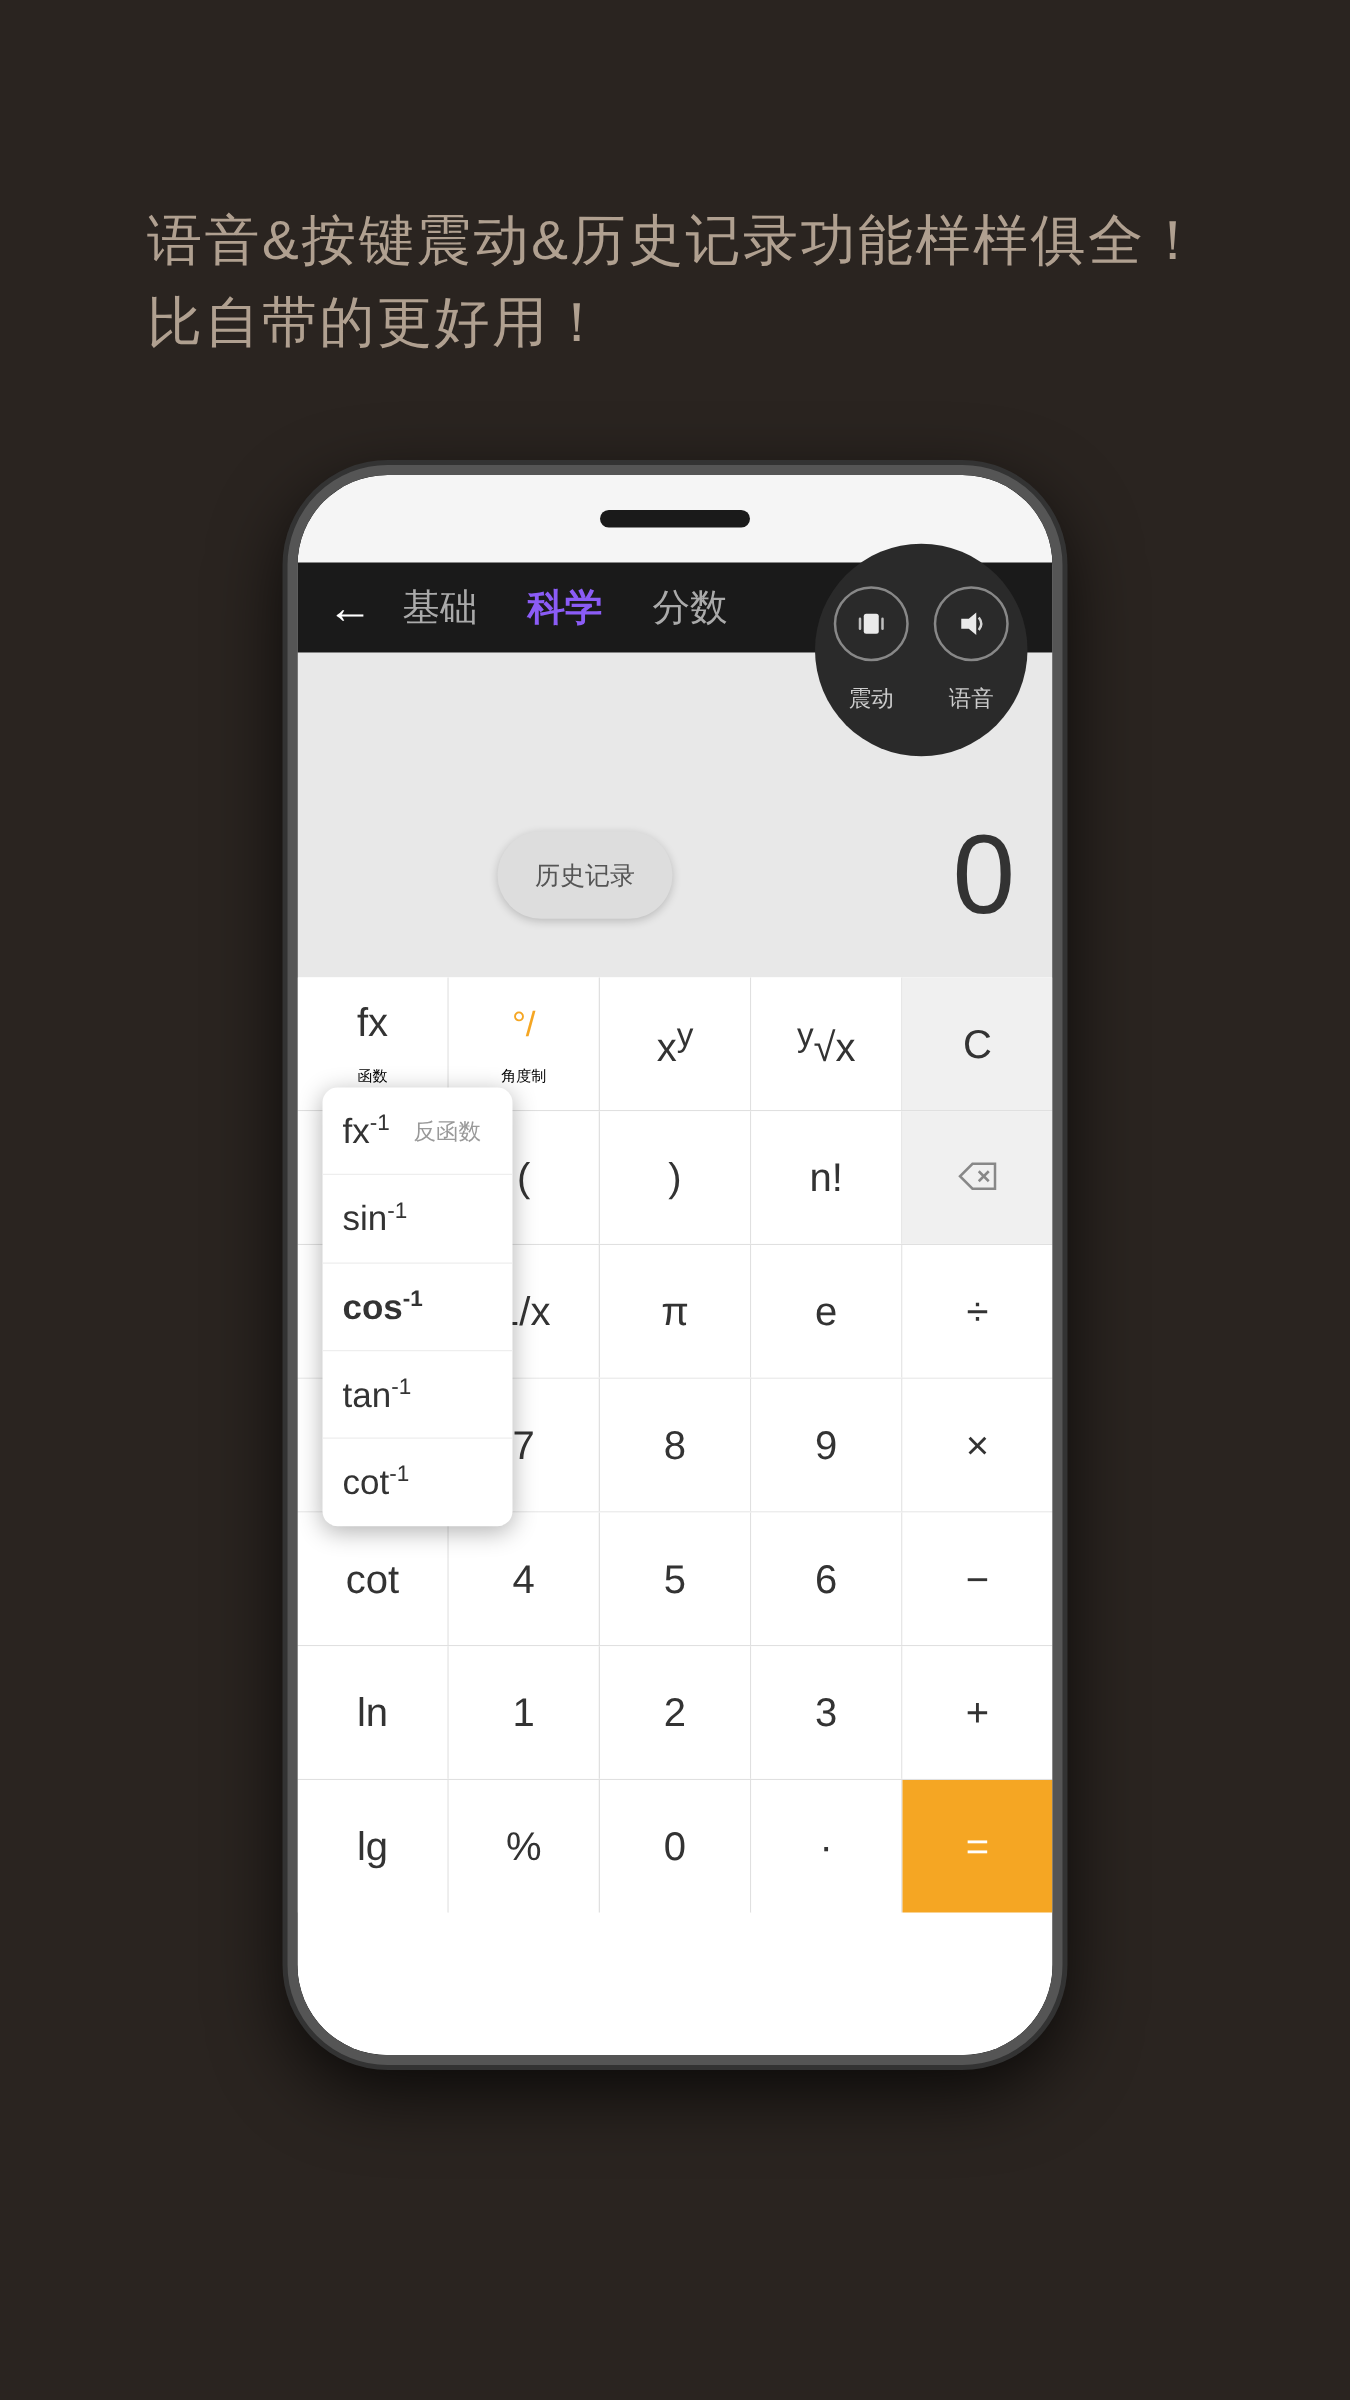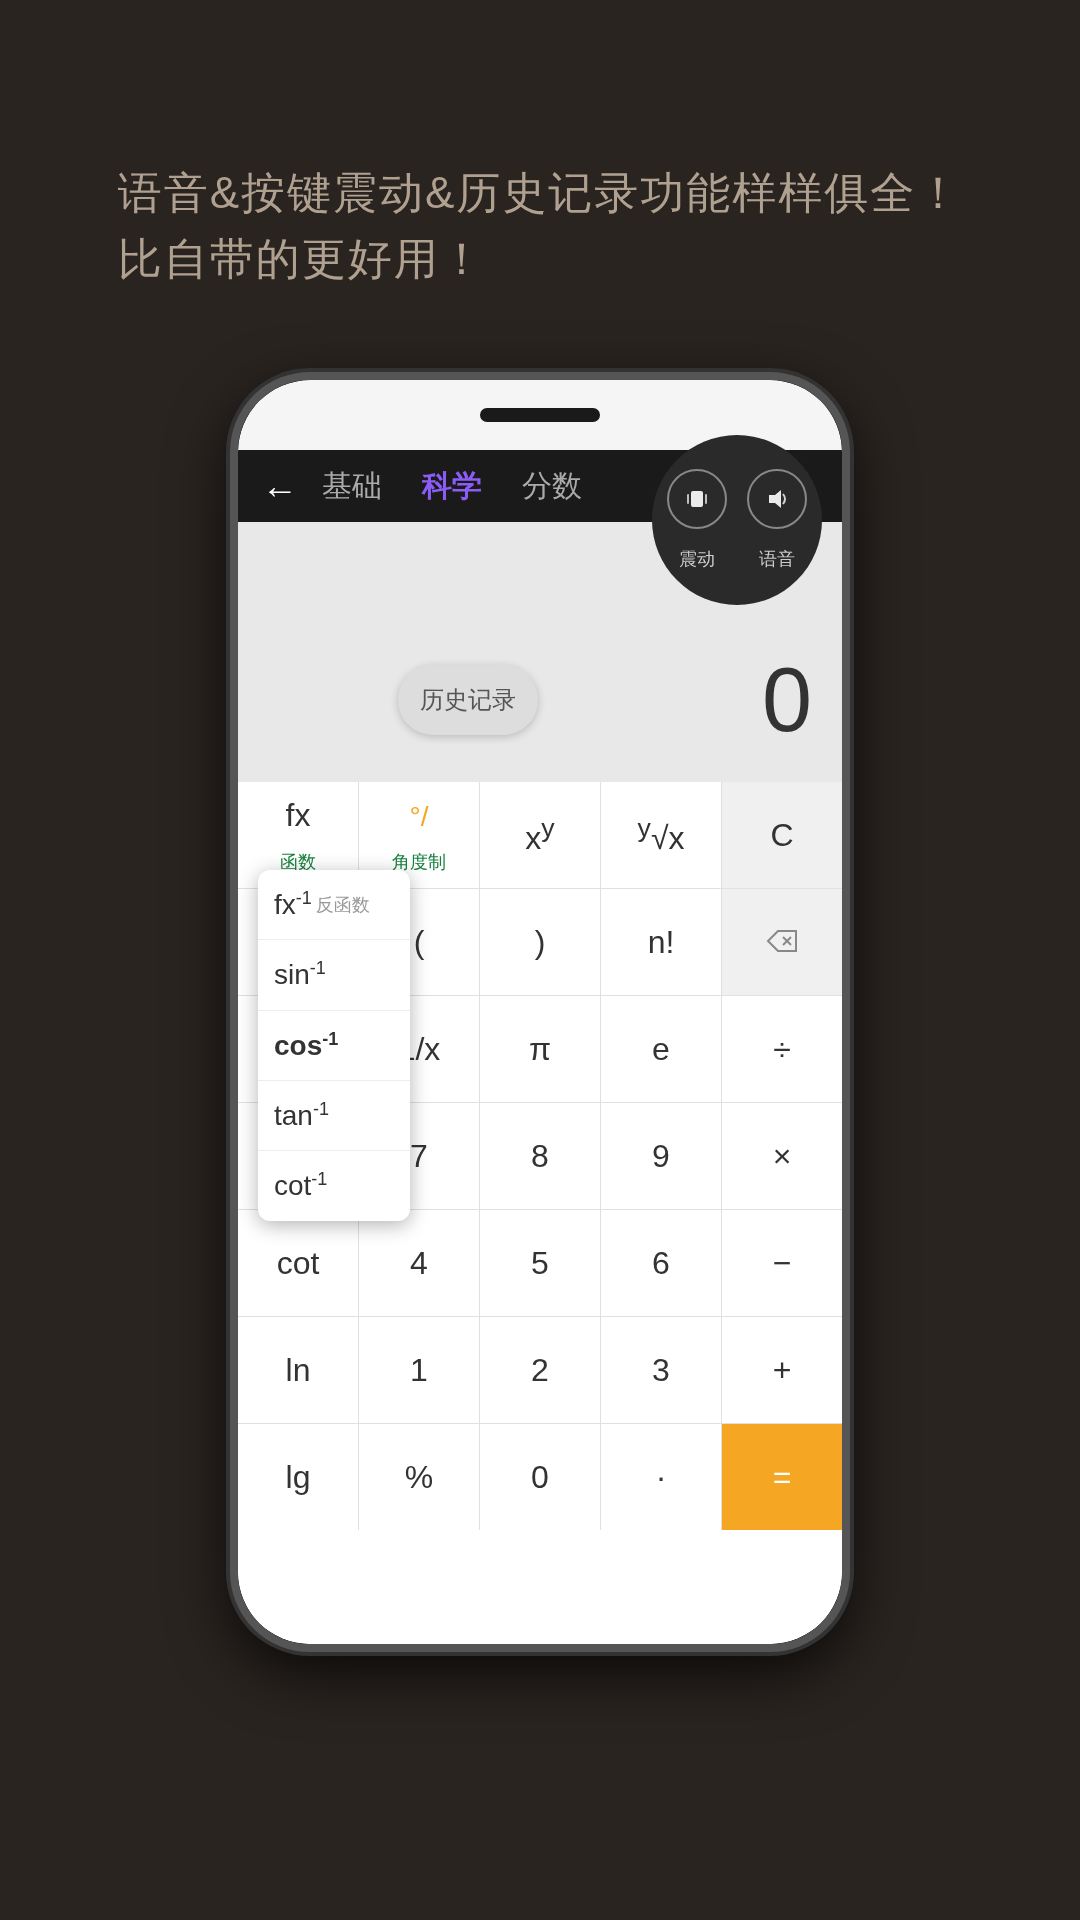--- a/index.html
+++ b/index.html
@@ -187,21 +187,21 @@
       position: absolute;
       top: 285px;
       left: 160px;
       width: 140px;
       height: 70px;
       background: #ddd;
       border-radius: 35px;
       display: flex;
       align-items: center;
       justify-content: center;
-      font-size: 24px;
+      font-size: 20px;
       color: #555;
       z-index: 5;
       box-shadow: 0 2px 8px rgba(0,0,0,0.2);
     }
 
     
     .keyboard-area {
       position: absolute;
       top: 402px;
       left: 0;
@@ -237,22 +237,22 @@
     .key:last-child {
       border-right: none;
     }
 
     .key-main {
       font-size: 32px;
       color: #333;
     }
 
     .key-sub {
-      font-size: 18px;
-      color: #15803d;
+      font-size: 12px;
+      color: #000000;
       margin-top: 16px;
     }
 
     .key-orange {
       background: #f5a623;
     }
 
     .key-orange .key-main {
       color: white;
     }
@@ -296,21 +296,21 @@
       border-bottom: none;
     }
 
     .popup-item sup {
       font-size: 18px;
     }
 
     .popup-item-label {
       font-size: 18px;
       color: #999;
-      margin-left: 4px;
+      margin-left: 19px;
     }
 
     
     .popup-menu::after {
       content: '';
       position: absolute;
       top: 30px;
       right: -16px;
       border: 8px solid transparent;
       border-left-color: white;

